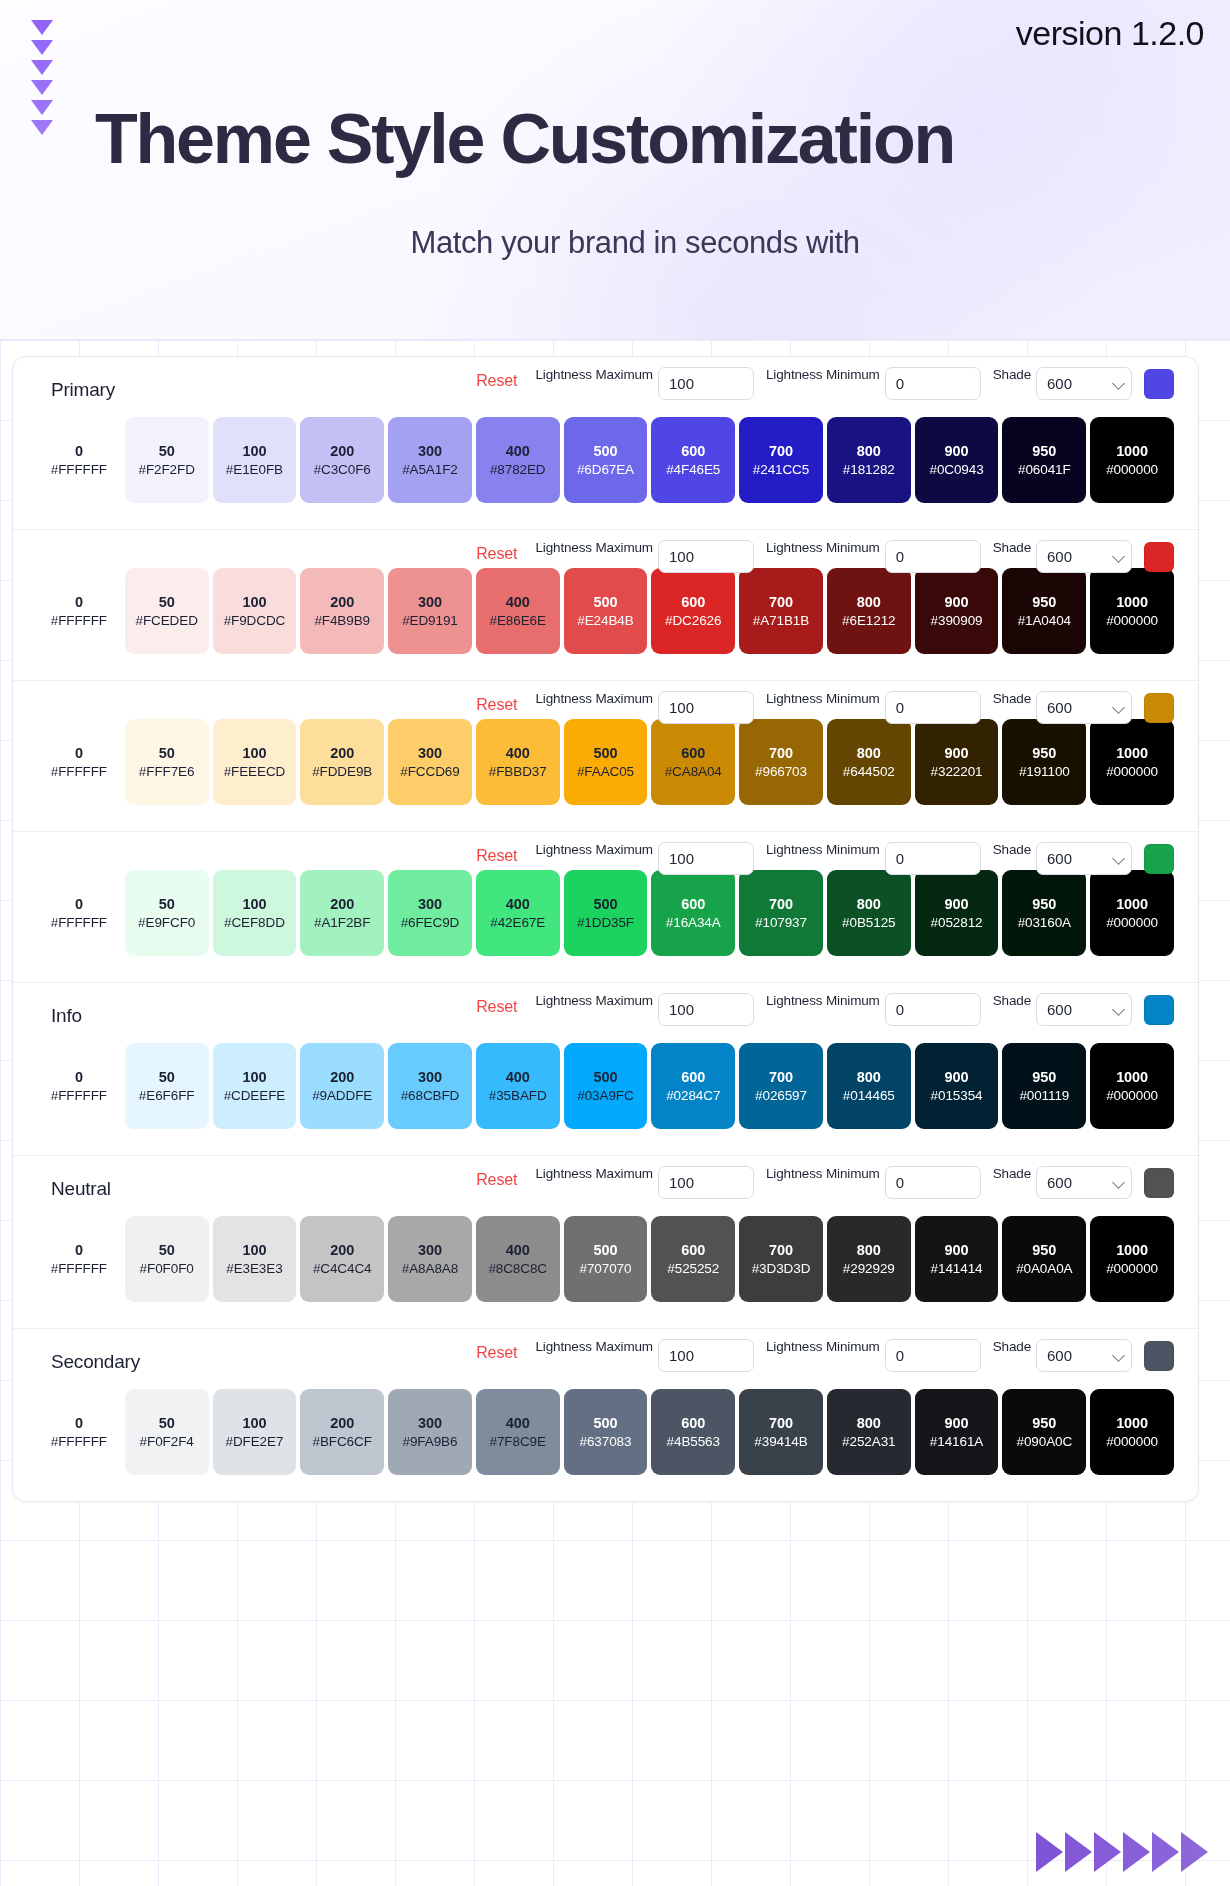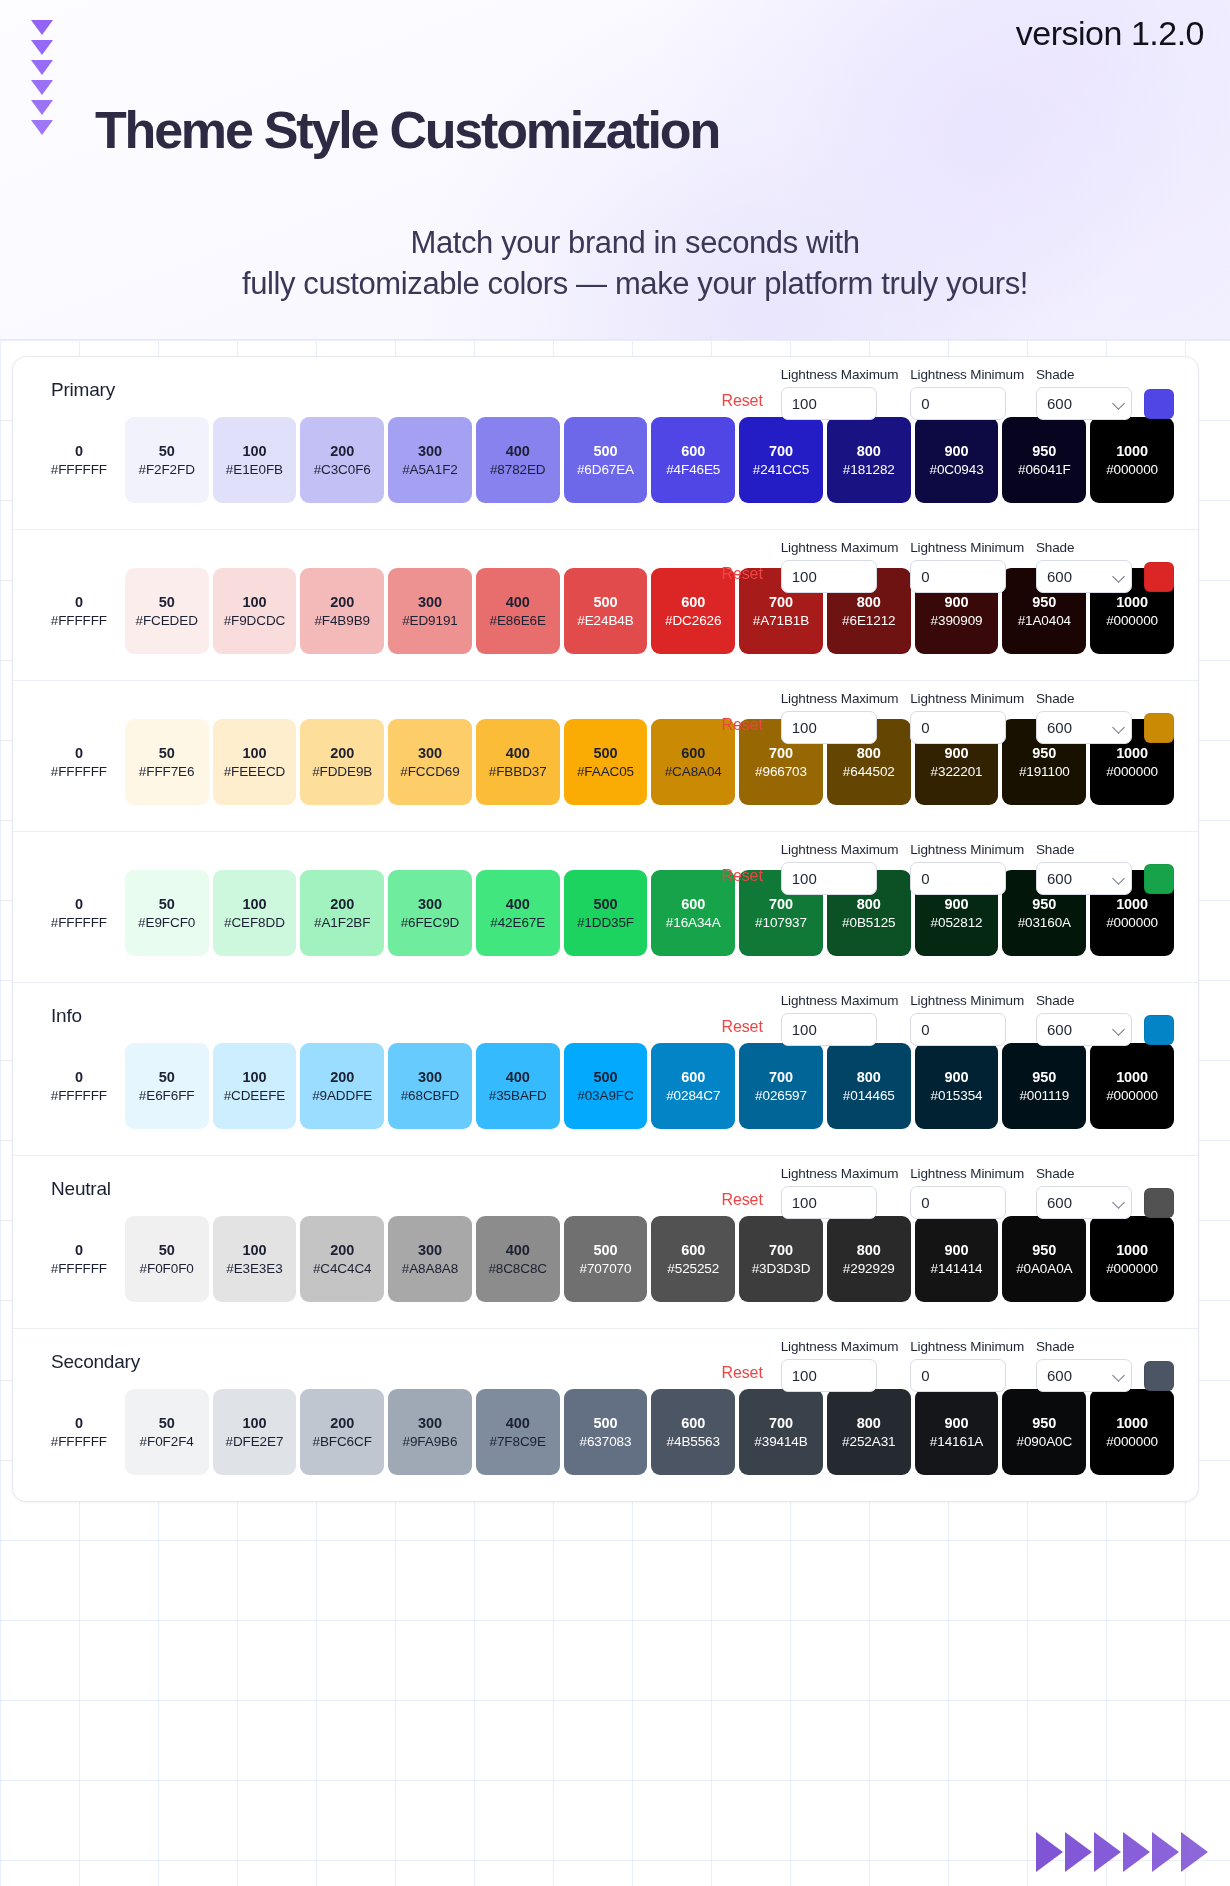--- a/index.html
+++ b/index.html
@@ -68,21 +68,21 @@
   .chev-down.c2 { opacity: 0.92; }
   .chev-down.c3 { opacity: 0.90; }
   .chev-down.c4 { opacity: 0.88; }
   .chev-down.c5 { opacity: 0.86; }
   .chev-down.c6 { opacity: 0.84; }
 
   .hero-title {
     position: absolute;
     left: 95px;
     top: 104px;
-    font-size: 52px;
+    font-size: 70px;
     line-height: 1;
     font-weight: 700;
     letter-spacing: -2.2px;
     color: #2e2a43;
   }
   .hero-sub {
     position: absolute;
     left: 0; right: 0;
     top: 222px;
     text-align: center;
@@ -149,21 +149,20 @@
     color: #ef4444;
     background: none;
     border: none;
     padding: 0 6px 10px 0;
     cursor: pointer;
     font-family: inherit;
     letter-spacing: -0.1px;
   }
   .ctl {
     display: flex;
-    flex-direction: column;
     gap: 5px;
   }
   .ctl-label {
     font-size: 13.5px;
     color: #1f2433;
     font-weight: 400;
     letter-spacing: -0.15px;
   }
   .ctl-input {
     width: 96px;
@@ -284,21 +283,20 @@
     <span class="chev-down c3"></span>
     <span class="chev-down c4"></span>
     <span class="chev-down c5"></span>
     <span class="chev-down c6"></span>
   </div>
 
   <div class="version">version 1.2.0</div>
   <h1 class="hero-title">Theme Style Customization</h1>
   <div class="hero-sub">
     <div>Match your brand in seconds with</div>
-    <div>fully customizable colors — make your platform truly yours!</div>
   </div>
 </div>
 
 <div class="grid-bg"></div>
 
 <div class="panel" id="palette-panel">
     <div class="palette-row">
       <div class="row-name">Primary</div>
       <div class="controls">
         <button class="reset-btn">Reset</button>

